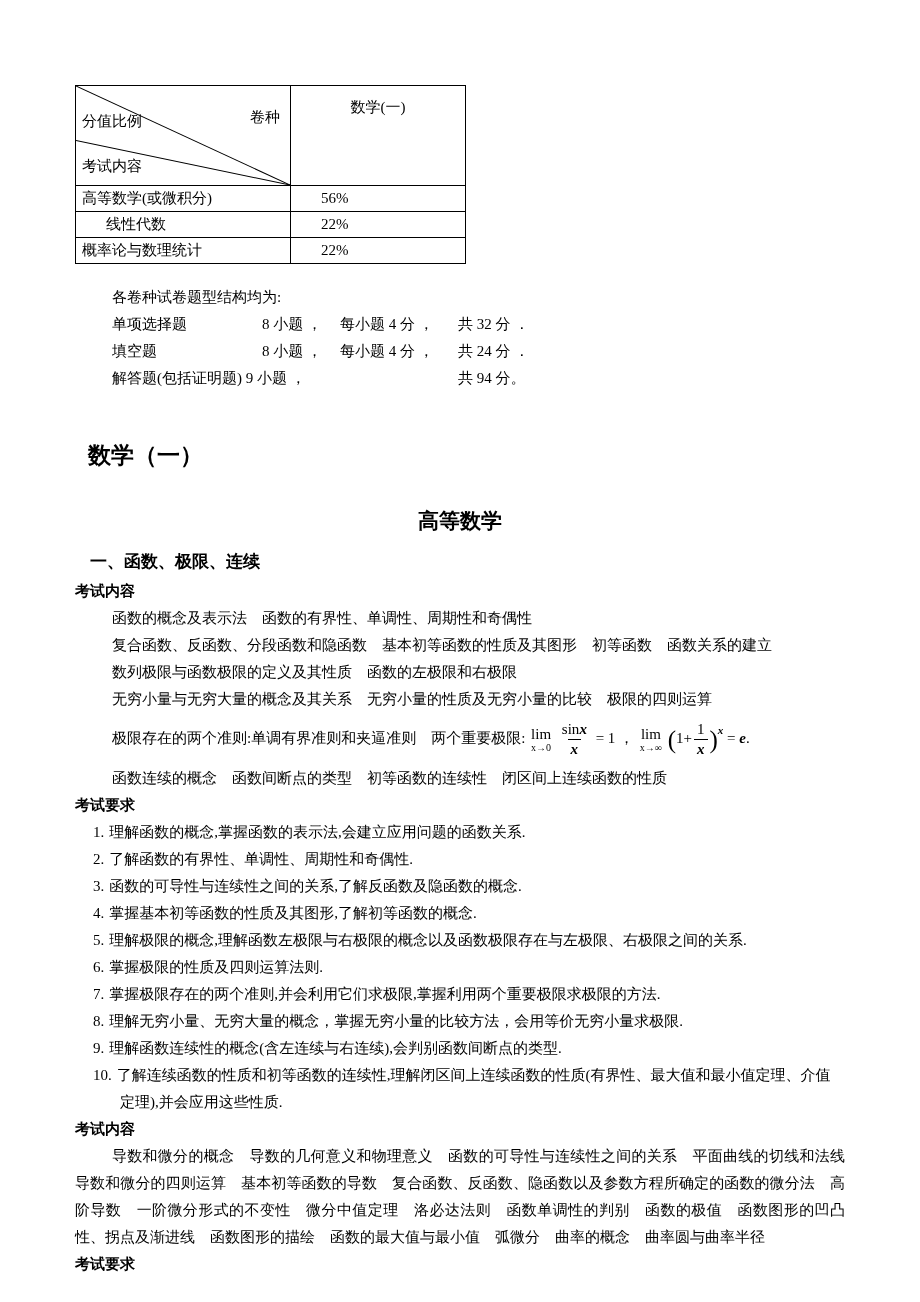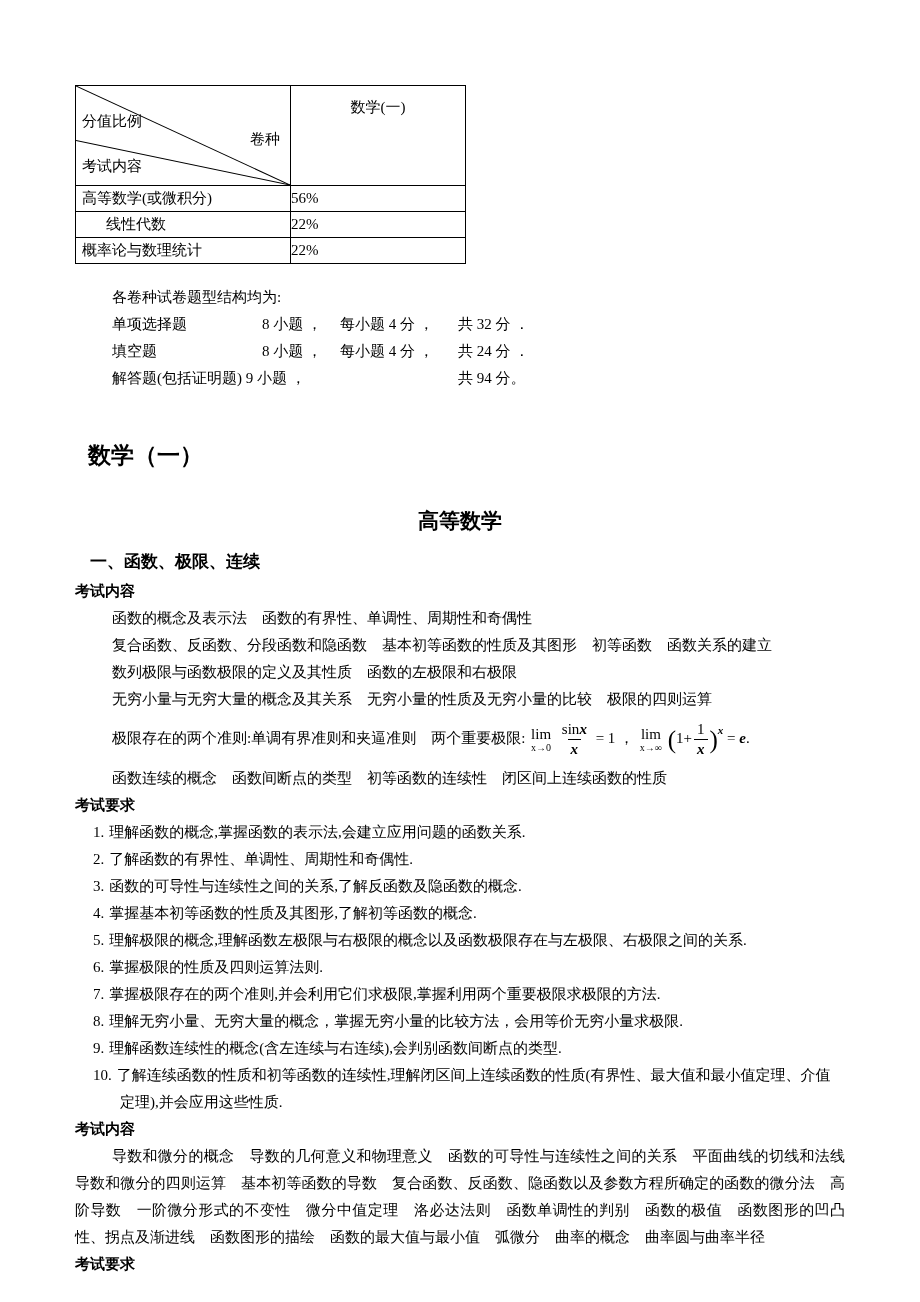--- a/index.html
+++ b/index.html
@@ -19,25 +19,25 @@
   }
 
   
   table.score-table { border-collapse:collapse; table-layout:fixed; }
   table.score-table td { border:1px solid #000; font-size:15px; }
   td.corner-cell { width:215px; height:100px; position:relative; padding:0; }
   td.colhead-cell { width:175px; vertical-align:top; text-align:center; padding-top:8px; }
   .corner-svg { position:absolute; left:0; top:0; width:100%; height:100%; }
   .corner-label { position:absolute; font-size:15px; line-height:18px; }
   .corner-top    { left:6px;  top:26px; }
-  .corner-right  { right:10px; top:44px; }
+  .corner-right  { right:10px; top:22px; }
   .corner-bottom { left:6px;  bottom:10px; }
   td.subject-cell { height:26px; padding:0 6px; line-height:25px; }
   td.subject-cell.indented { padding-left:30px; }
-  td.percent-cell { line-height:25px;margin-top:23px; }
+  td.percent-cell { padding-left:30px; line-height:25px;margin-top:23px; }
 
   
   .structure-block { margin:20px 0 0 37px; }
   .structure-intro { line-height:27px; }
   .structure-grid { display:grid; grid-template-columns:150px 78px 118px auto; line-height:27px; }
   .structure-grid .wide { grid-column:1 / 4; }
 
   
   .h-math-one { font-size:23px; font-weight:700; margin:48px 0 0 13px; line-height:32px; }
   .h-adv-math { font-size:21px; font-weight:700; text-align:center; margin-top:34px; line-height:30px; }

